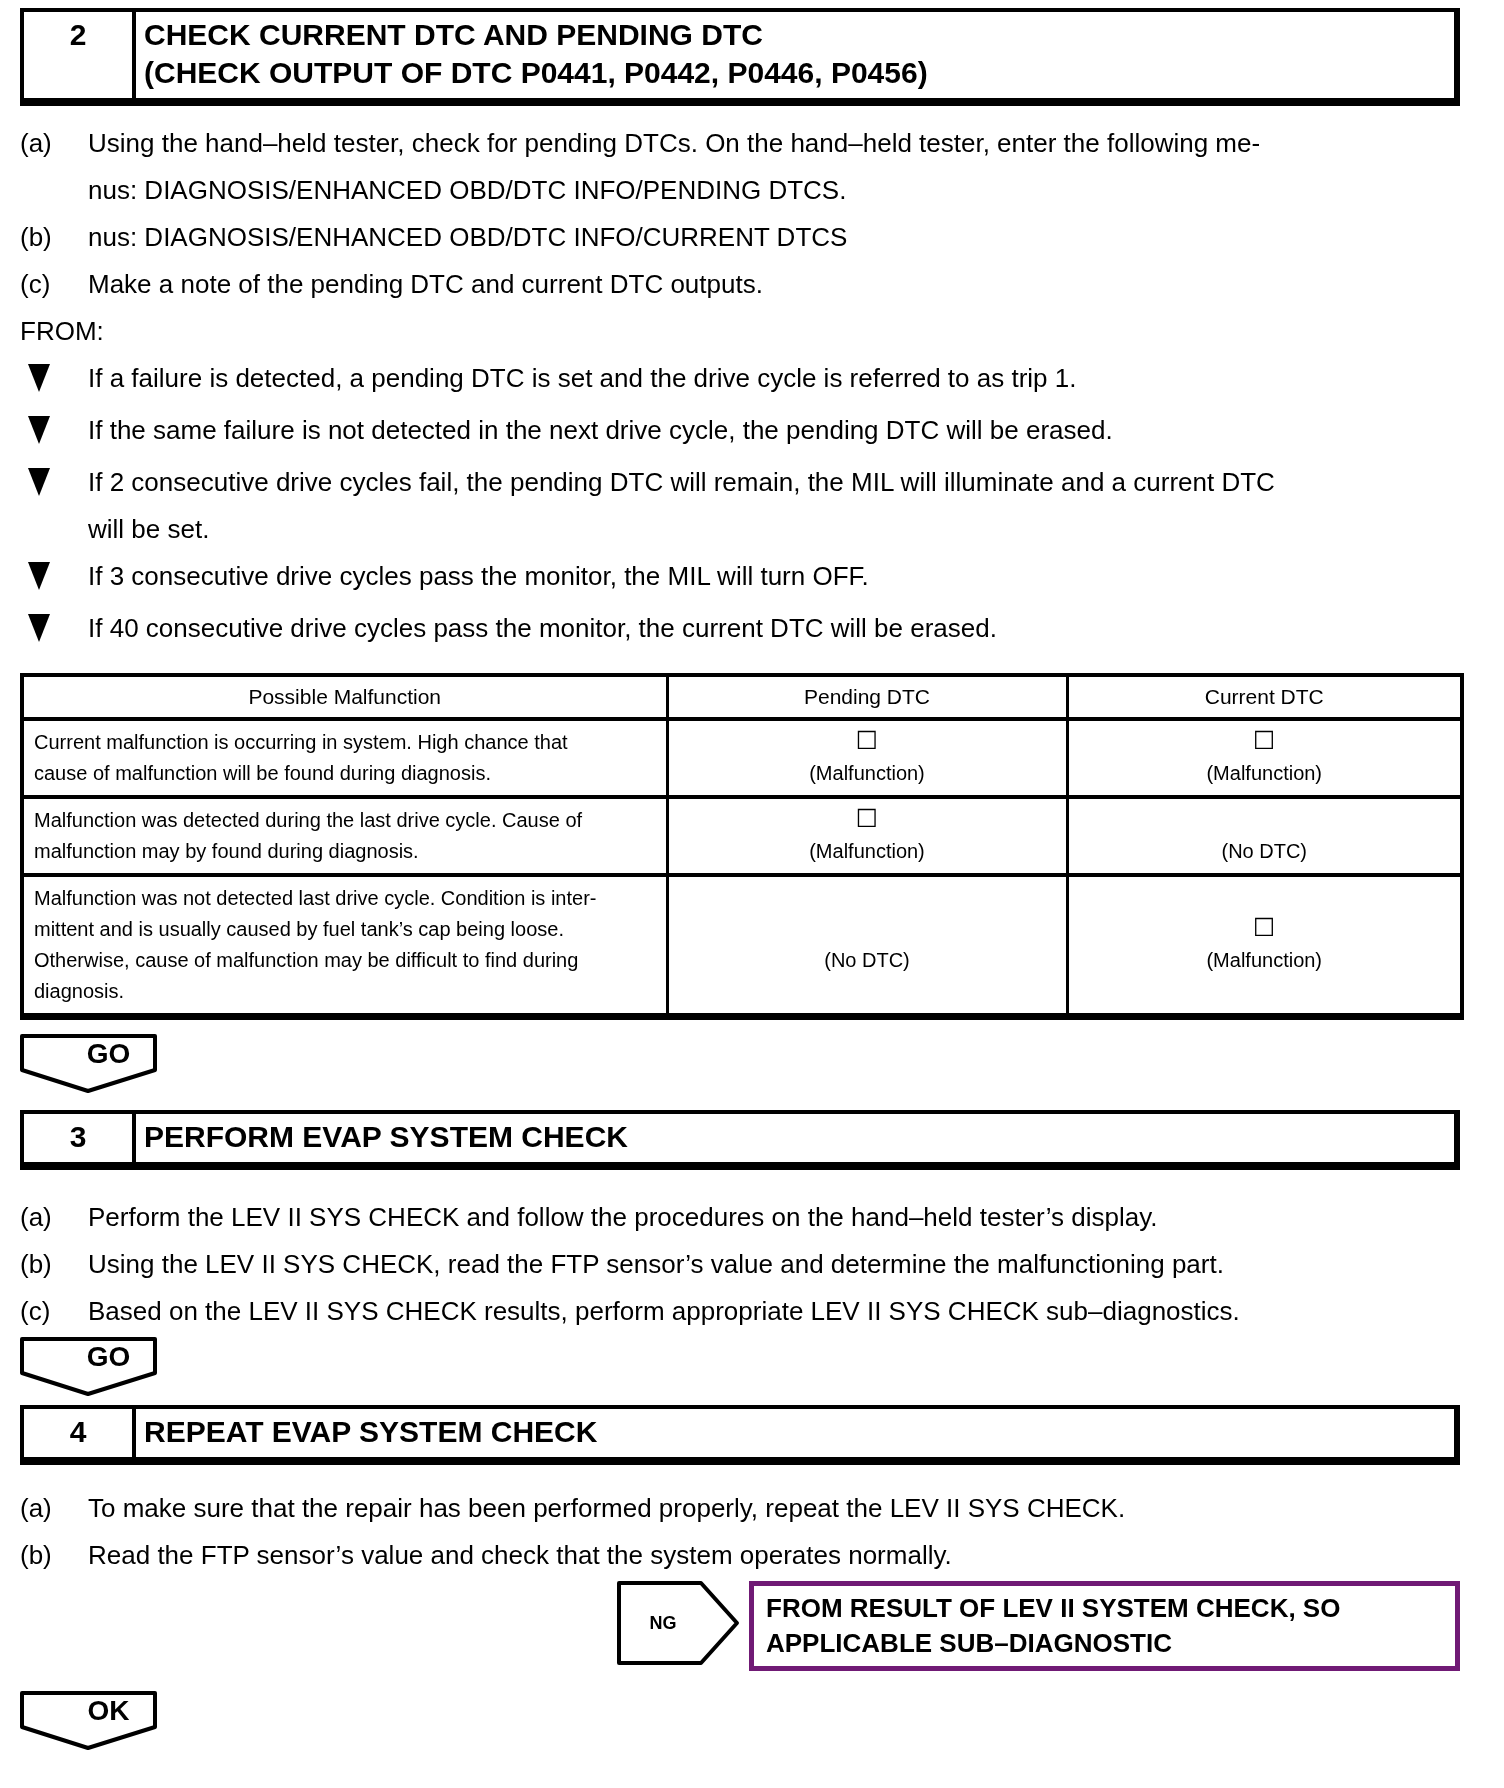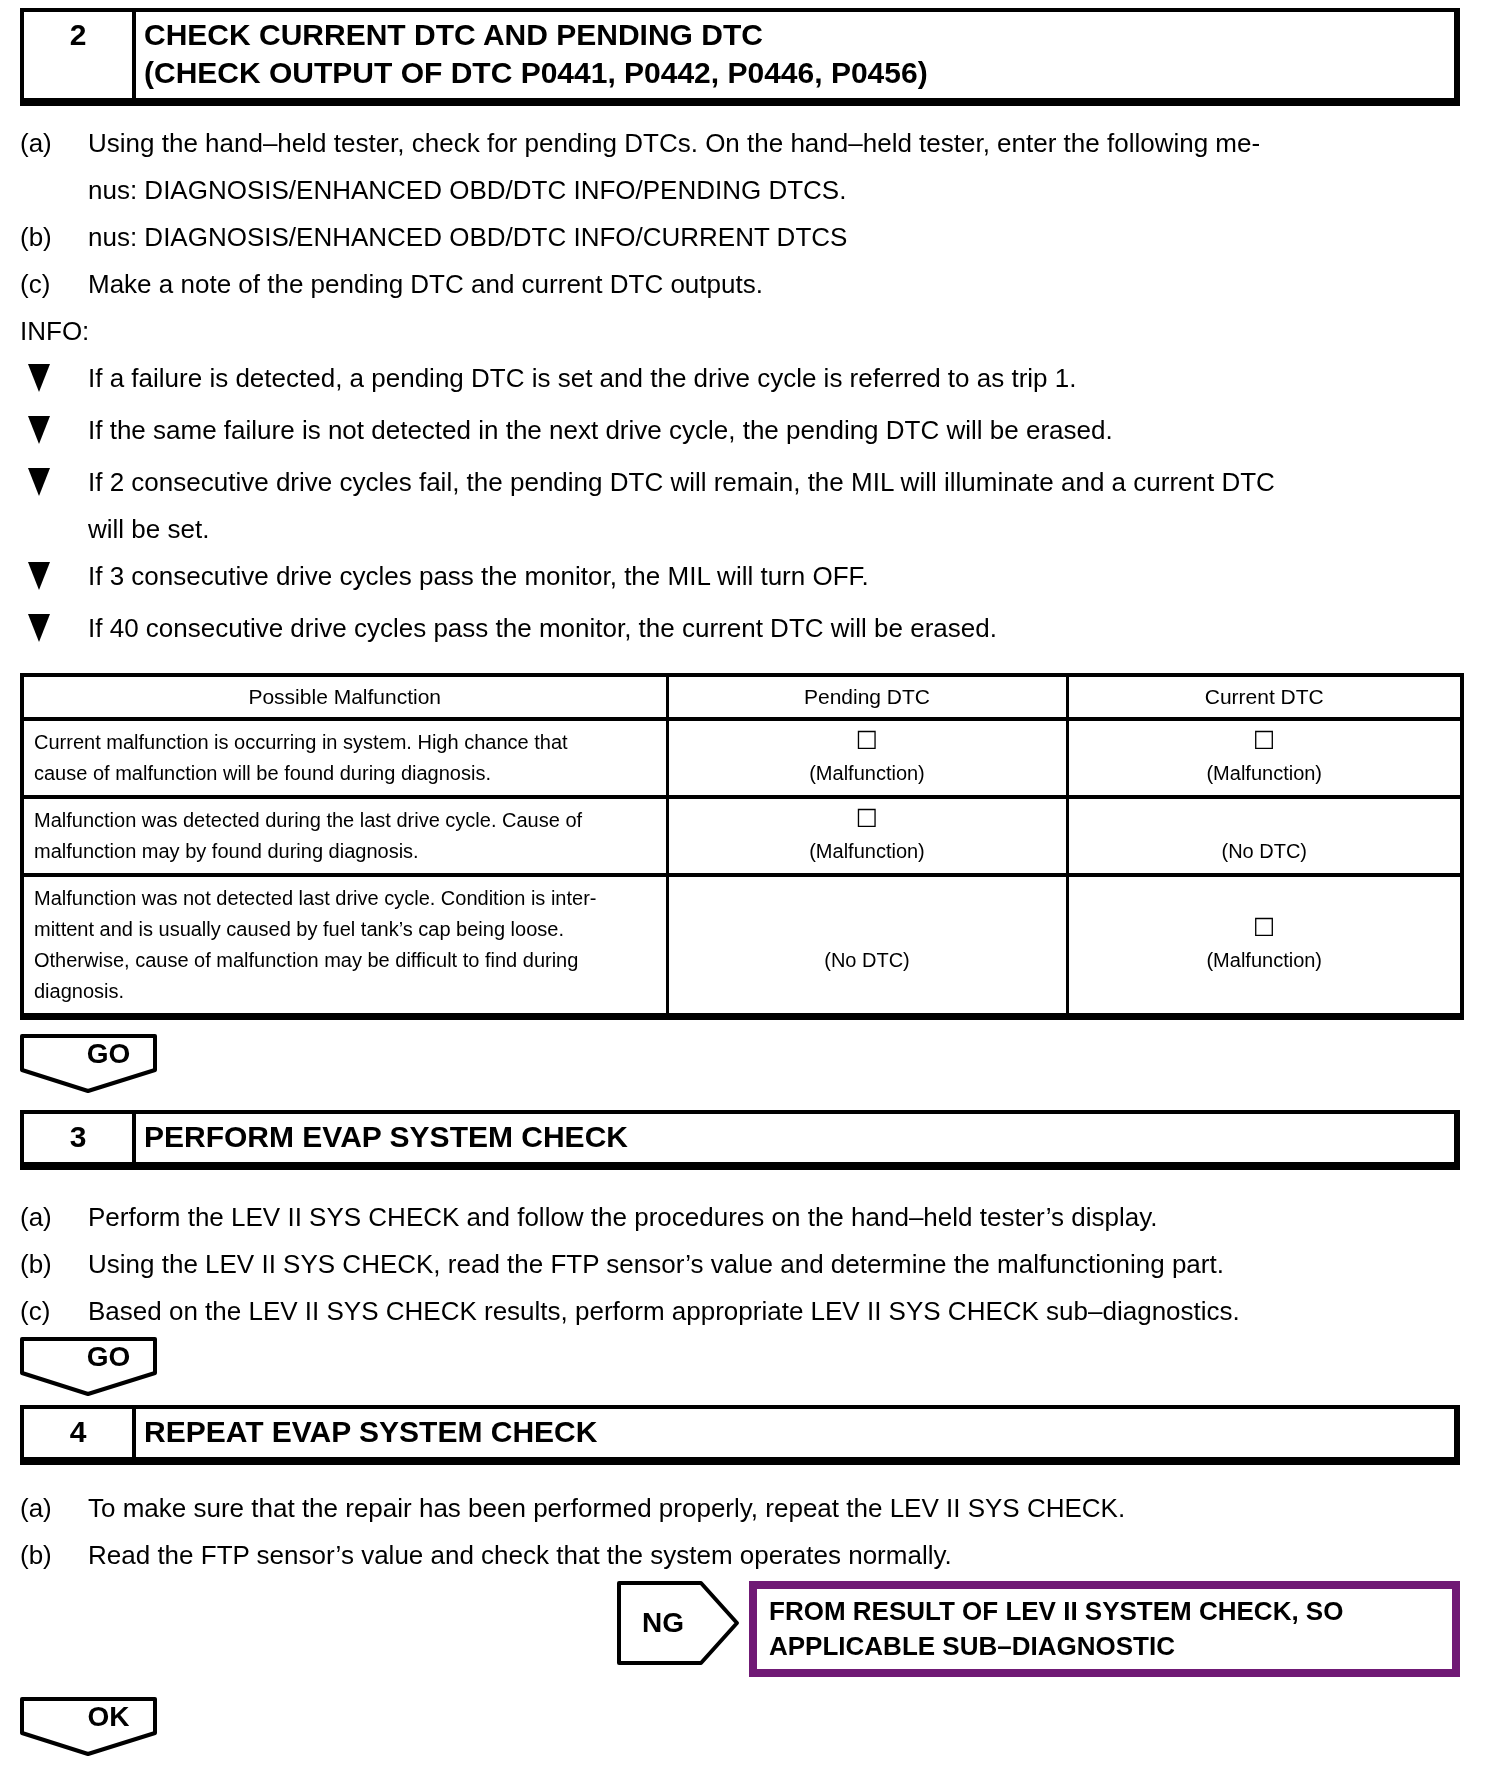--- a/index.html
+++ b/index.html
@@ -55,24 +55,24 @@
     position:absolute; top:2px; left:0; width:137px; height:34px;
     text-align:center; font-weight:bold; font-size:28px; line-height:36px;margin-left:20px;
   }
   .mt14 { margin-top:14px; }
   .mt20 { margin-top:20px; }
   
   .ng-row { display:flex; align-items:flex-start; margin-left:597px; margin-top:2px; }
   .ng-shape { position:relative; flex:none; width:124px; margin-right:8px; }
   .ng-label {
     position:absolute; top:0; left:0; width:92px; height:84px;
-    text-align:center; font-weight:bold; font-size:28px; line-height:84px;
+    text-align:center; font-weight:bold; font-size:18px; line-height:84px;
   }
   .ng-box {
-    flex:1; border:8px solid #701a75; padding:5px 12px;
+    flex:1; border:5px solid #701a75; padding:5px 12px;
     font-weight:bold; font-size:26px; line-height:35px;
   }
   .ng-box .pline { white-space:nowrap; }
 </style>
 </head>
 <body>
 
 <div class="page">
 
   <div class="step-box">
@@ -96,21 +96,21 @@
       <span>
         <span class="pline">nus: DIAGNOSIS/ENHANCED OBD/DTC INFO/CURRENT DTCS</span>
       </span>
     </div>
     <div class="pitem">
       <span class="plabel">(c)</span>
       <span>
         <span class="pline">Make a note of the pending DTC and current DTC outputs.</span>
       </span>
     </div>
-    <div class="hint-line">INFO:</div>
+    <div class="hint-line">FROM:</div>
     <div class="pitem">
       <span class="bullet-cell"><span class="tri-icon"></span></span>
       <span>
         <span class="pline">If a failure is detected, a pending DTC is set and the drive cycle is referred to as trip 1.</span>
       </span>
     </div>
     <div class="pitem">
       <span class="bullet-cell"><span class="tri-icon"></span></span>
       <span>
         <span class="pline">If the same failure is not detected in the next drive cycle, the pending DTC will be erased.</span>

